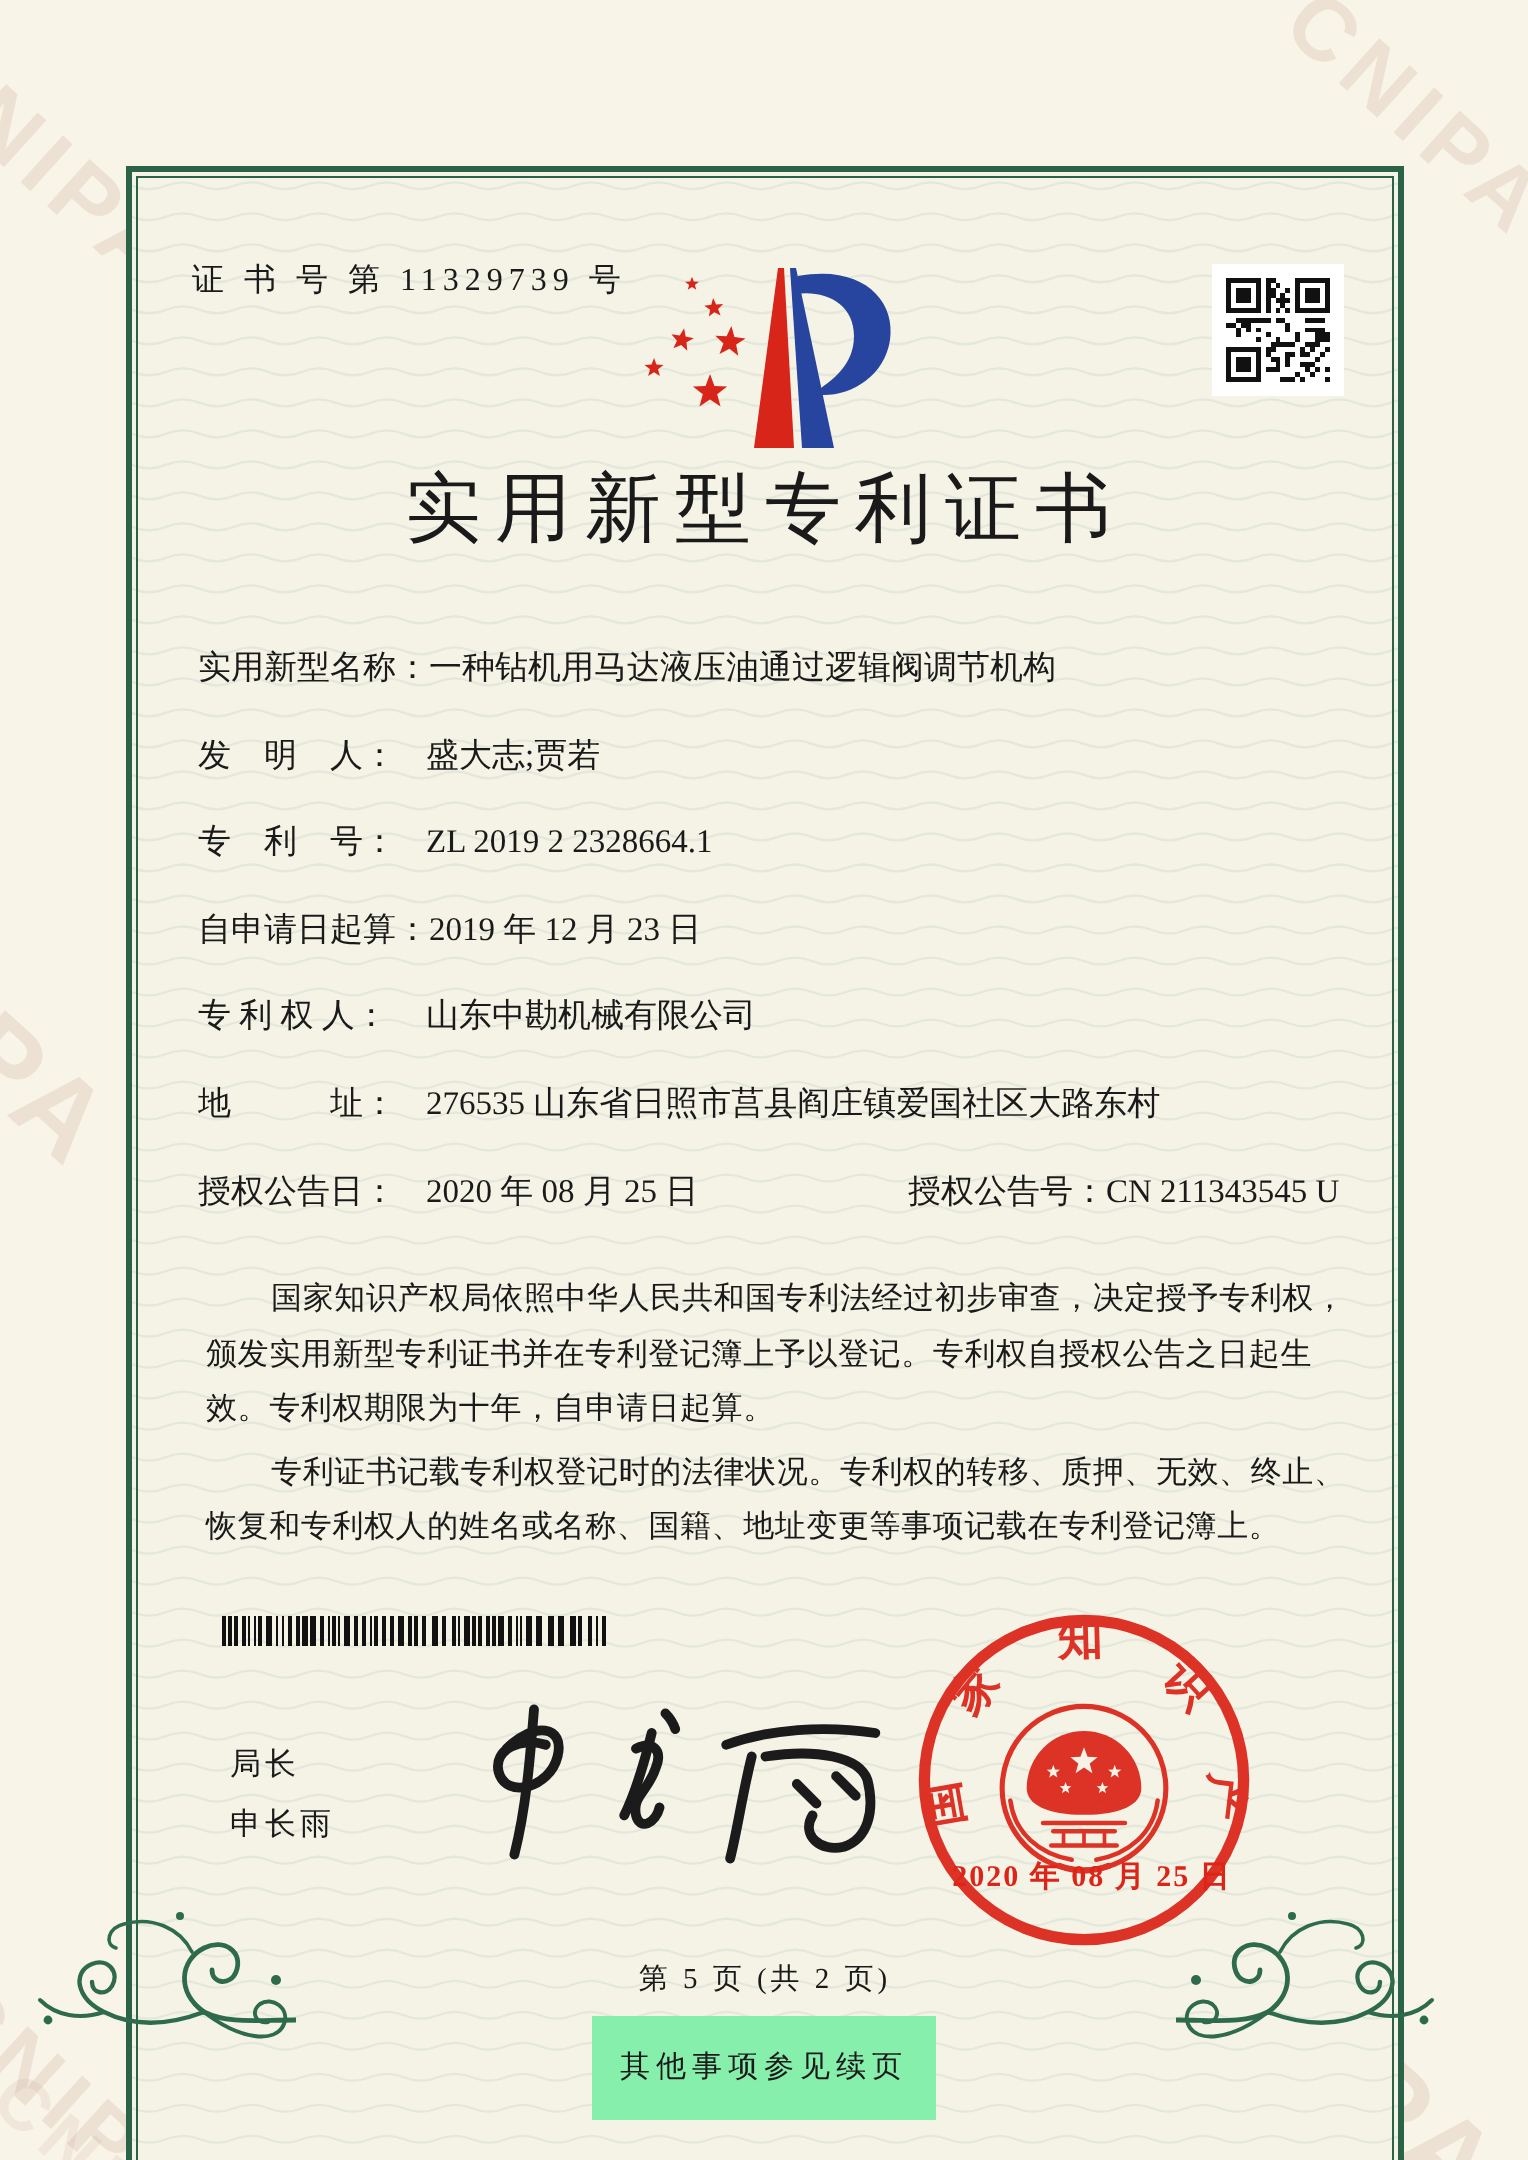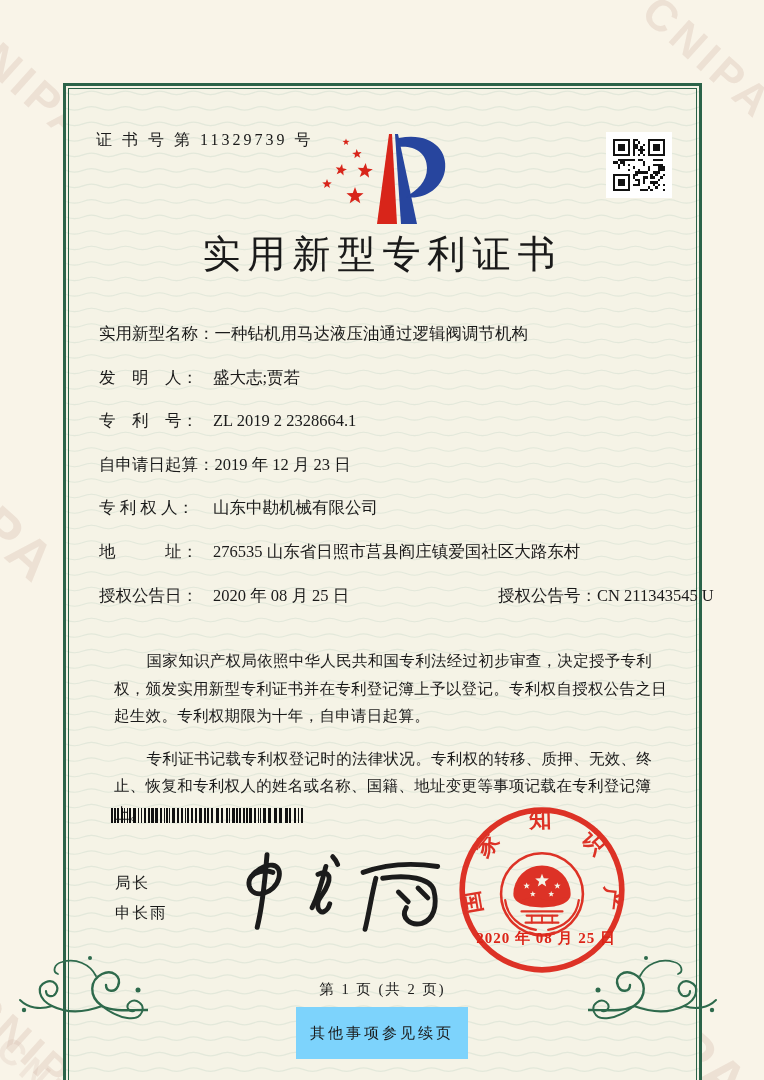--- a/index.html
+++ b/index.html
@@ -31,38 +31,38 @@
 
   .cert-no{position:absolute;left:30px;top:44px;font-size:16px;letter-spacing:3px}
   .logo{position:absolute;left:253px;top:44px}
   .qr{position:absolute;left:540px;top:46px;width:66px;height:66px;background:#fff;
     display:flex;align-items:center;justify-content:center}
   .title{position:absolute;left:0;right:0;top:143px;text-align:center;
     font-size:38px;font-weight:400;letter-spacing:7px}
   .fields{position:absolute;left:33px;top:237px;width:590px;font-size:16.5px}
   .frow{height:43.6px;position:relative;white-space:nowrap}
   .lb{display:inline-block;min-width:114px}
-  .pair2{position:absolute;left:399px;top:0}
+  .pair2{position:absolute;left:355px;top:0}
   .paras{position:absolute;left:33px;top:546px;width:586px;font-size:15.5px;
     line-height:27.6px;letter-spacing:.3px}
-  .paras p{margin:15px;text-indent:2.1em}
+  .paras p{margin:4px;text-indent:2.1em}
   .barcode{position:absolute;left:45px;top:722px;width:196px;height:15px}
   .director{position:absolute;left:49px;top:782px;font-size:15.5px;letter-spacing:2px;
     line-height:30px;font-family:Liberation Sans, sans-serif}
   .sig{position:absolute;left:150px;top:758px}
   .seal{position:absolute;left:388px;top:716px;width:176px;height:176px;opacity:.93}
   .seal-date{position:absolute;left:400px;top:843px;width:160px;text-align:center;
     color:var(--seal-red);font-size:15px;font-weight:600;letter-spacing:1px}
   .page-info{position:absolute;left:0;right:0;top:894px;text-align:center;
     font-size:14.5px;letter-spacing:2px}
   .flourish{position:absolute}
   .fl-r{left:588px;top:946px}
   .fl-l{left:16px;top:946px;transform:scaleX(-1)}
   .cont-note{position:absolute;left:0;right:0;top:1024px;text-align:center}
-  .cont-note span{background:#7dd3fc;padding:18px 14px;font-size:15px;letter-spacing:3px}
+  .cont-note span{background:#86efac;padding:18px 14px;font-size:15px;letter-spacing:3px}
 </style>
 </head>
 <body>
 
 <div>
 
   <div class="wm wm1">CNIPA</div>
   <div class="wm wm2">CNIPA</div>
   <div class="wm wm3">CNIPA</div>
   <div class="wm wm4">CNIPA</div>
@@ -402,21 +402,21 @@
           <path d="M-10,21 V28 M0,21 V28 M10,21 V28" stroke-width="1.8"></path>
           <path d="M-16,28 H16"></path>
           <path d="M-36,6 C-34,22 -22,32 -6,35"></path>
           <path d="M36,6 C34,22 22,32 6,35"></path>
           <path d="M-12,38 C-4,41 4,41 12,38" stroke-width="3"></path>
         </g>
       </svg>
     </div>
     <div class="seal-date">2020 年 08 月 25 日</div>
 
-    <div class="page-info">第 1 页 (共 2 页)</div>
+    <div class="page-info">第 5 页 (共 2 页)</div>
   </div>
 
   <svg class="flourish fl-r" width="132" height="80" viewBox="0 0 132 80" style="stroke:var(--flourish-green);fill:none;stroke-linecap:round">
     <path d="M0,64 C20,64 34,66 46,60" stroke-width="2.4"></path>
     <path d="M46,60 C28,74 10,76 6,66 C3,58 12,52 18,56 C23,60 20,66 14,65" stroke-width="2"></path>
     <path d="M46,60 C60,50 58,34 46,28 C36,23 26,30 30,40 C33,47 42,46 42,39" stroke-width="2.4"></path>
     <path d="M46,60 C62,66 80,68 96,60 C110,53 112,40 102,36 C94,33 88,40 92,47 C95,52 102,51 102,45" stroke-width="2.2"></path>
     <path d="M52,30 C58,18 72,12 86,16 C94,18 96,26 90,28" stroke-width="1.8"></path>
     <path d="M96,60 C108,64 120,62 128,54" stroke-width="2"></path>
     <circle cx="10" cy="44" r="2.5" style="fill:var(--flourish-green);stroke:none"></circle>

